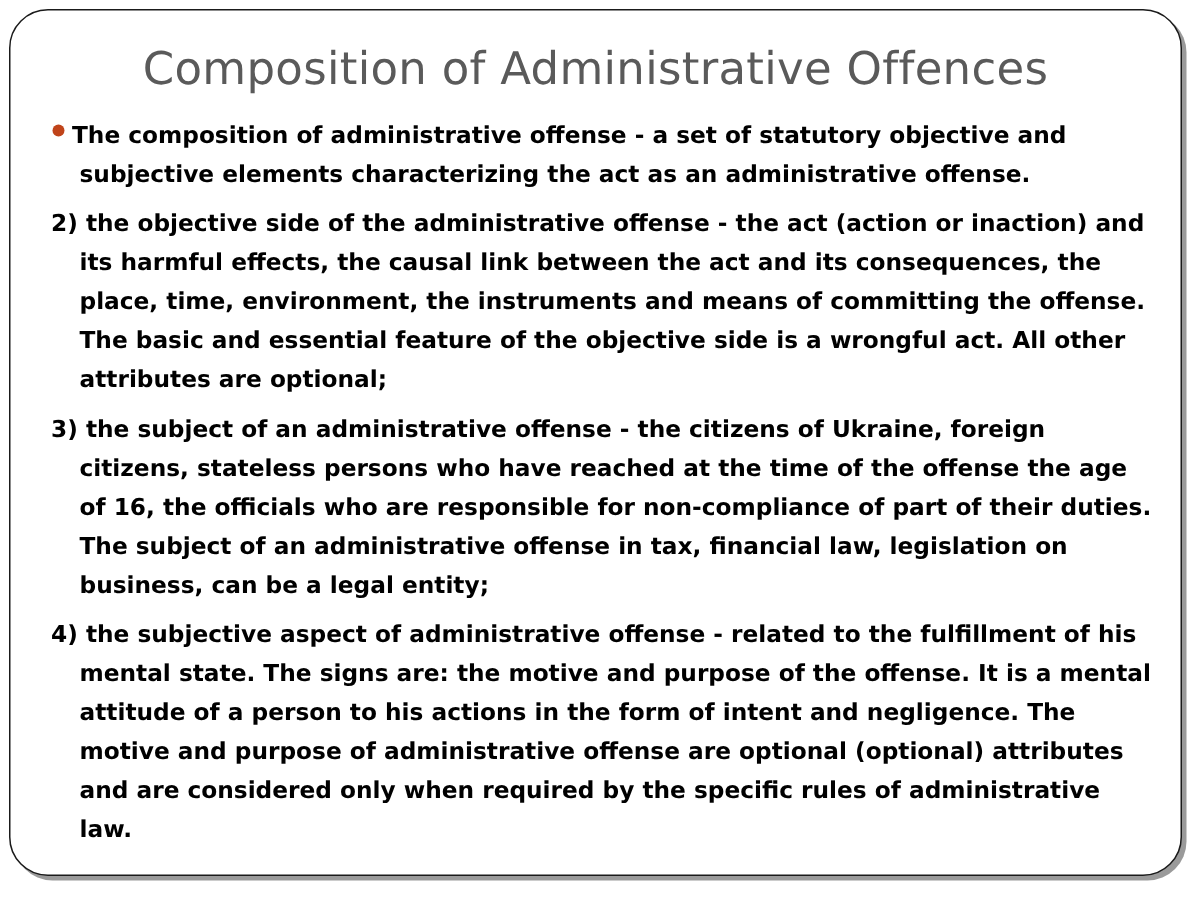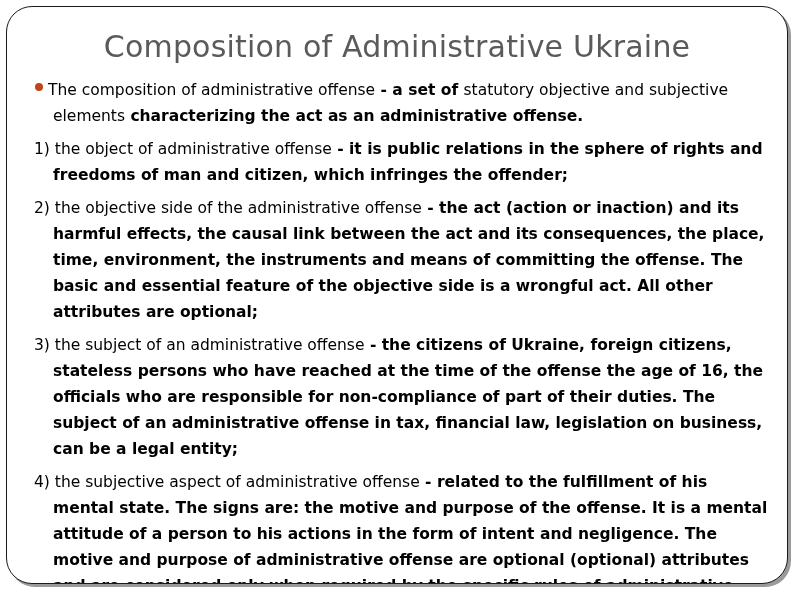--- a/index.html
+++ b/index.html
@@ -64,31 +64,30 @@
   .bullet-dot {
     display: inline-block;
     width: 8px;
     height: 8px;
     border-radius: 50%;
     background: #C0441A;
     vertical-align: 4px;
     margin-right: 5px;
   }
 
-  .b { font-weight: 400; }
+  .b { font-weight: 700; }
   .r { font-weight: 700; }
 </style>
 </head>
 <body>
 
 <div class="slide">
 
-  <h1 class="slide-title">Composition of Administrative Ukraine</h1>
+  <h1 class="slide-title">Composition of Administrative Offences</h1>
 
   <div class="body-area" id="body-area">
       <div class="para bulleted"><span class="bullet-dot" style="background: rgb(192, 68, 26);"></span><span class="b">The composition of administrative offense</span><span class="r"> - a set of </span><span class="b">statutory objective and subjective elements</span><span class="r"> characterizing the act as an administrative offense.</span></div>
-      <div class="para"><span class="b">1) the object of administrative offense</span><span class="r"> - it is public relations in the sphere of rights and freedoms of man and citizen, which infringes the offender;</span></div>
       <div class="para"><span class="b">2) the objective side of the administrative offense</span><span class="r"> - the act (action or inaction) and its harmful effects, the causal link between the act and its consequences, the place, time, environment, the instruments and means of committing the offense. The basic and essential feature of the objective side is a wrongful act. All other attributes are optional;</span></div>
       <div class="para"><span class="b">3) the subject of an administrative offense</span><span class="r"> - the citizens of Ukraine, foreign citizens, stateless persons who have reached at the time of the offense the age of 16, the officials who are responsible for non-compliance of part of their duties. The subject of an administrative offense in tax, financial law, legislation on business, can be a legal entity;</span></div>
       <div class="para"><span class="b">4) the subjective aspect of administrative offense</span><span class="r"> - related to the fulfillment of his mental state. The signs are: the motive and purpose of the offense. It is a mental attitude of a person to his actions in the form of intent and negligence. The motive and purpose of administrative offense are optional (optional) attributes and are considered only when required by the specific rules of administrative law.</span></div>
     </div>
 
 </div>
 
 </body></html>

